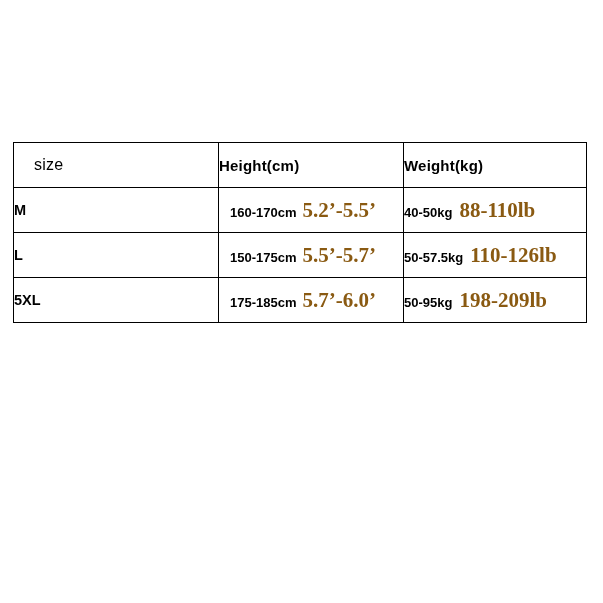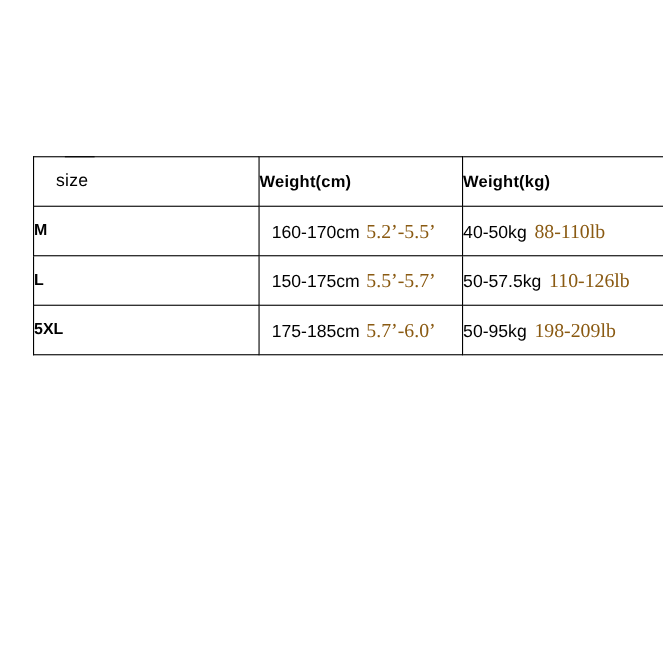--- a/index.html
+++ b/index.html
@@ -14,21 +14,21 @@
     overflow: hidden;
   }
   .page {
     position: relative;
     width: 603px;
     height: 603px;
     background: #ffffff;
   }
   .size-table {
     position: absolute;
-    left: 30px;
+    left: 13px;
     top: 142px;
     width: 573px;
     border-collapse: collapse;
     table-layout: fixed;
   }
   .size-table td, .size-table th {
     border: 1.5px solid #000000;
     padding: 0;
     vertical-align: middle;
     background: #ffffff;
@@ -60,27 +60,27 @@
     font-weight: bold;
     color: #000000;
     padding-left: 20px;
   }
   .cell-dual {
     padding-left: 8px;
     padding-right: 4px;
     white-space: nowrap;
   }
   .metric {
-    font-size: 16px;
-    font-weight: normal;
+    font-size: 13px;
+    font-weight: bold;
     color: #000000;
   }
   .imperial {
-    font-size: 18px;
-    font-weight: normal;
+    font-size: 21px;
+    font-weight: bold;
     color: #8a5a12;
     font-family: "Liberation Serif", serif;
     margin-left: 6px;
   }
   .cell-height .metric { margin-left: 11px; }
   .cell-weight { padding-left: 6px; }
   .cell-weight .imperial { margin-left: 7px; }
   .head-underline {
     position: absolute;
     left: 59px;
@@ -97,21 +97,21 @@
   <div class="head-underline"></div>
   <table class="size-table">
     <colgroup>
       <col class="c-size">
       <col class="c-height">
       <col class="c-weight">
     </colgroup>
     <tbody>
       <tr class="head-row">
         <td class="head-cell size-head">size</td>
-        <td class="head-cell">Weight(cm)</td>
+        <td class="head-cell">Height(cm)</td>
         <td class="head-cell">Weight(kg)</td>
       </tr>
 
       <tr class="body-row">
         <td class="cell-size">M</td>
         <td class="cell-dual cell-height">
           <span class="metric">160-170cm</span><span class="imperial">5.2’-5.5’</span>
         </td>
         <td class="cell-dual cell-weight">
           <span class="metric">40-50kg</span><span class="imperial">88-110lb</span>

